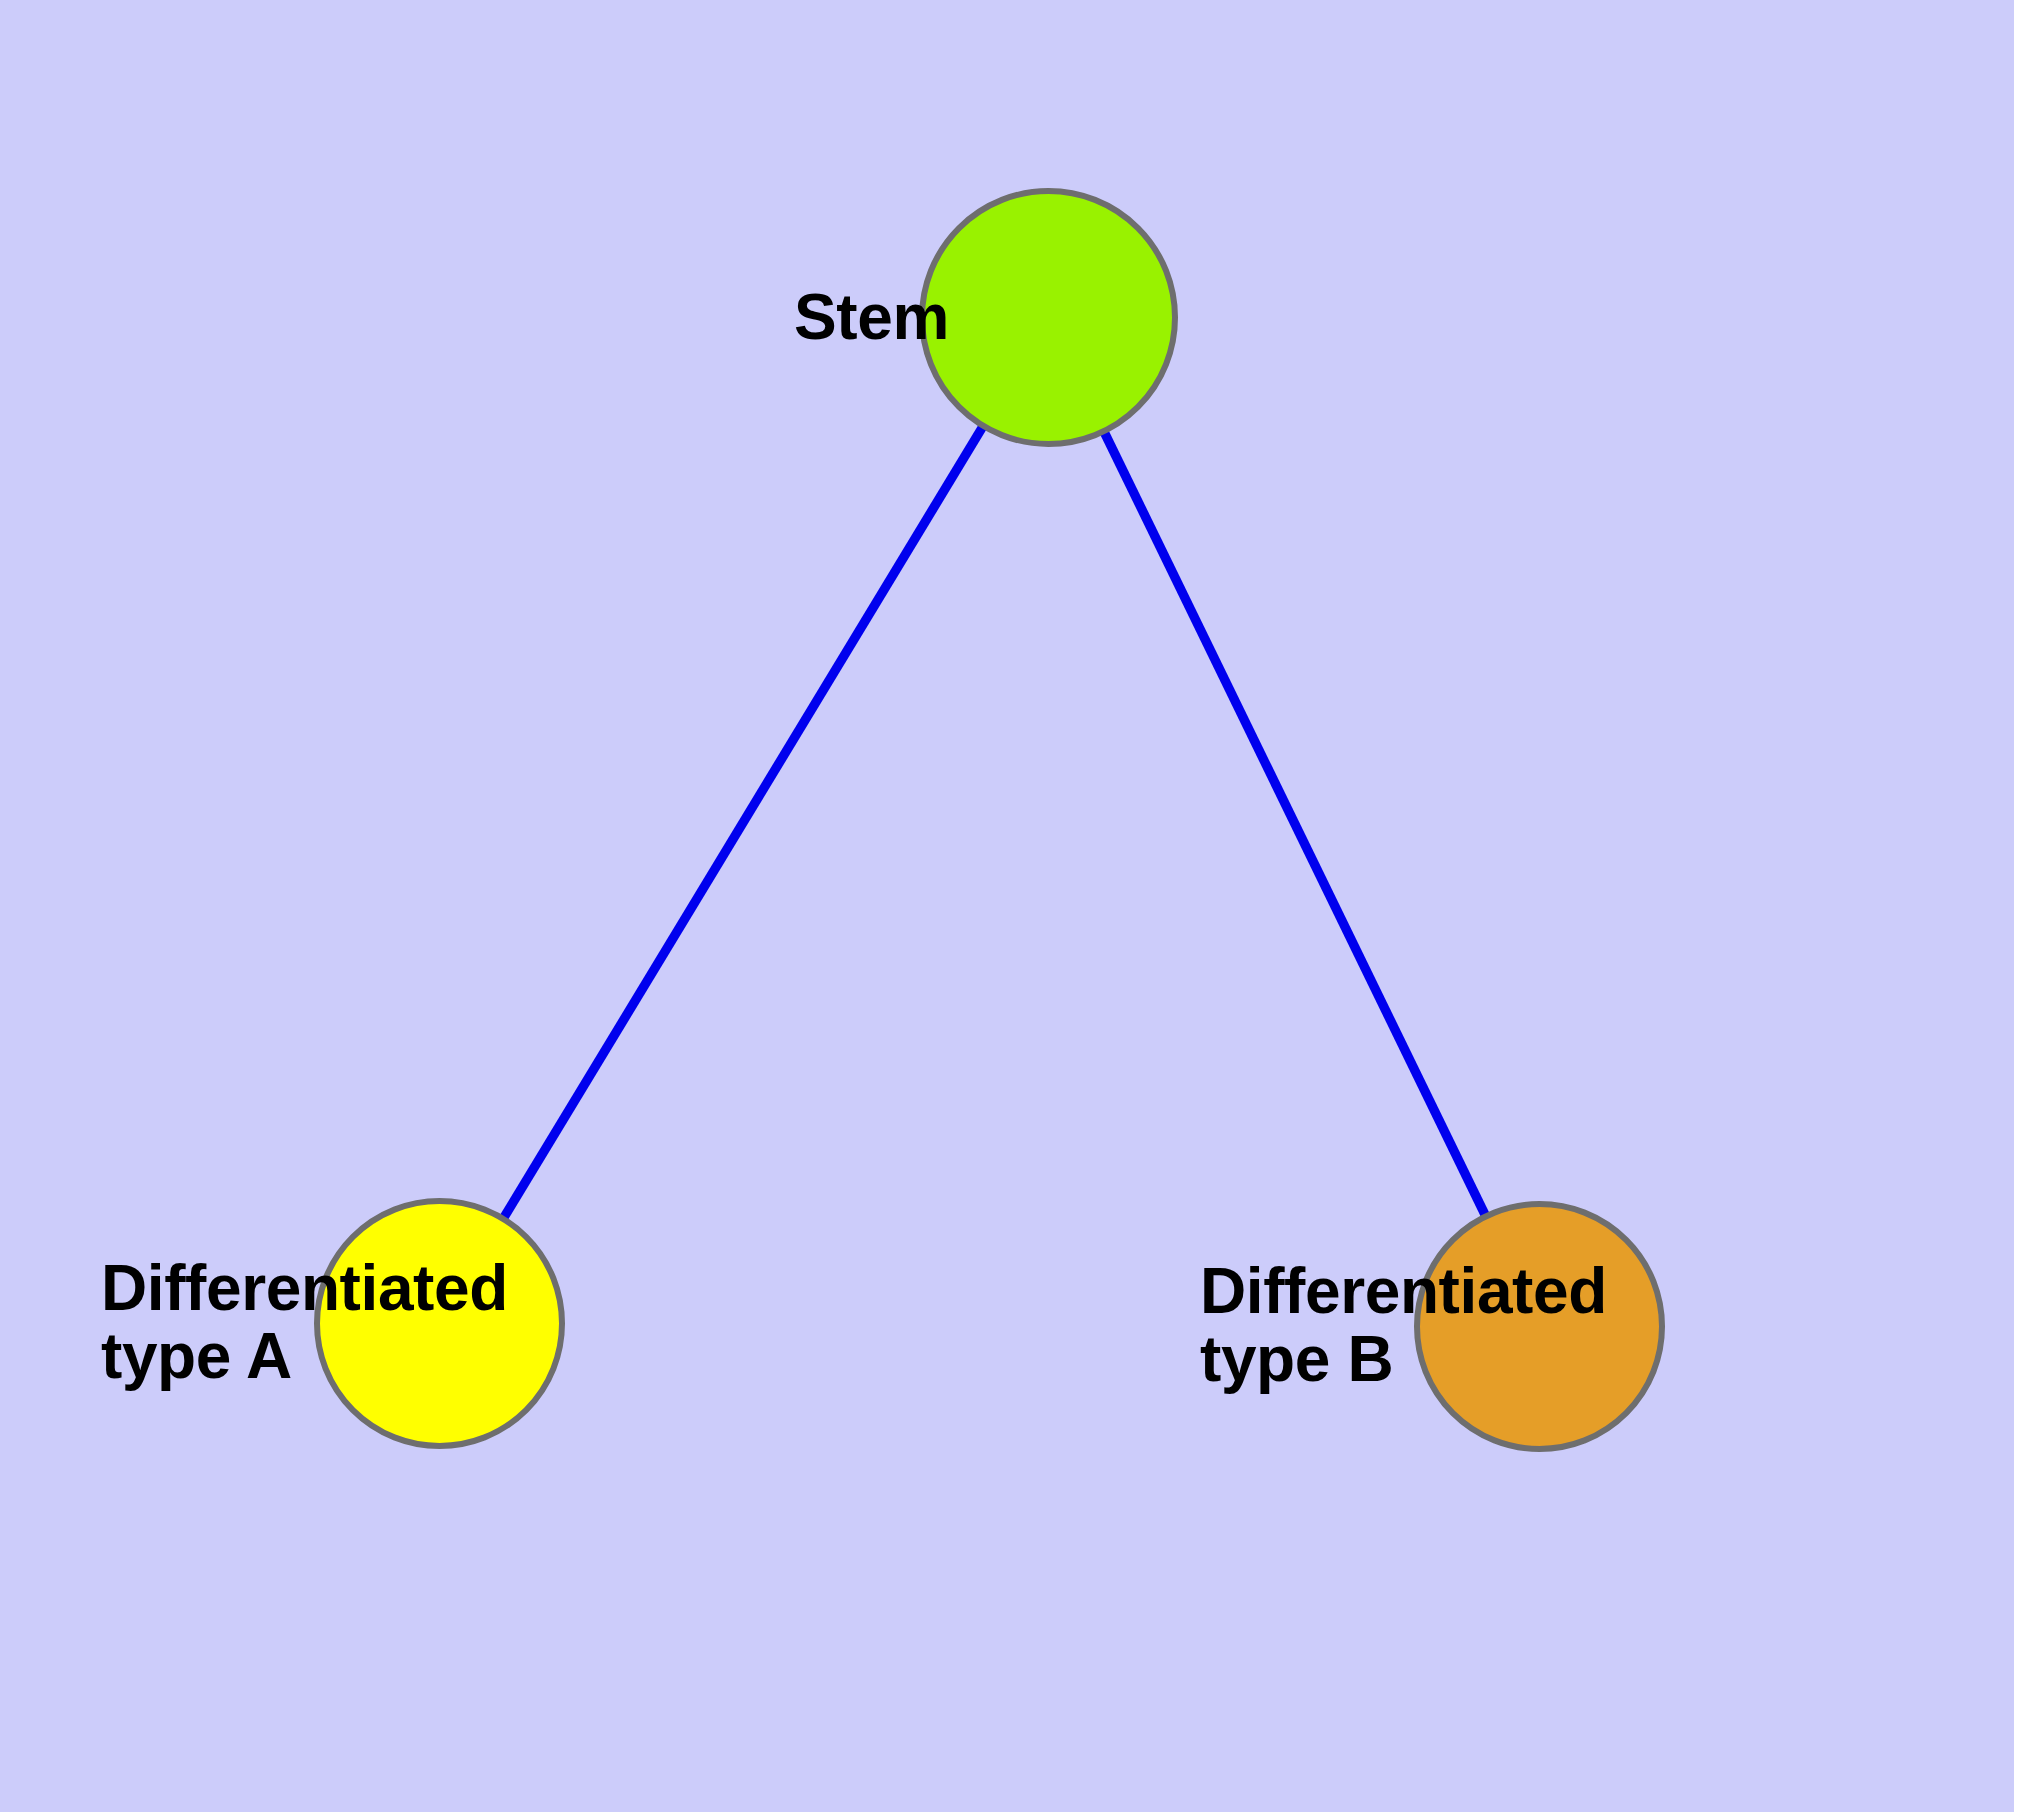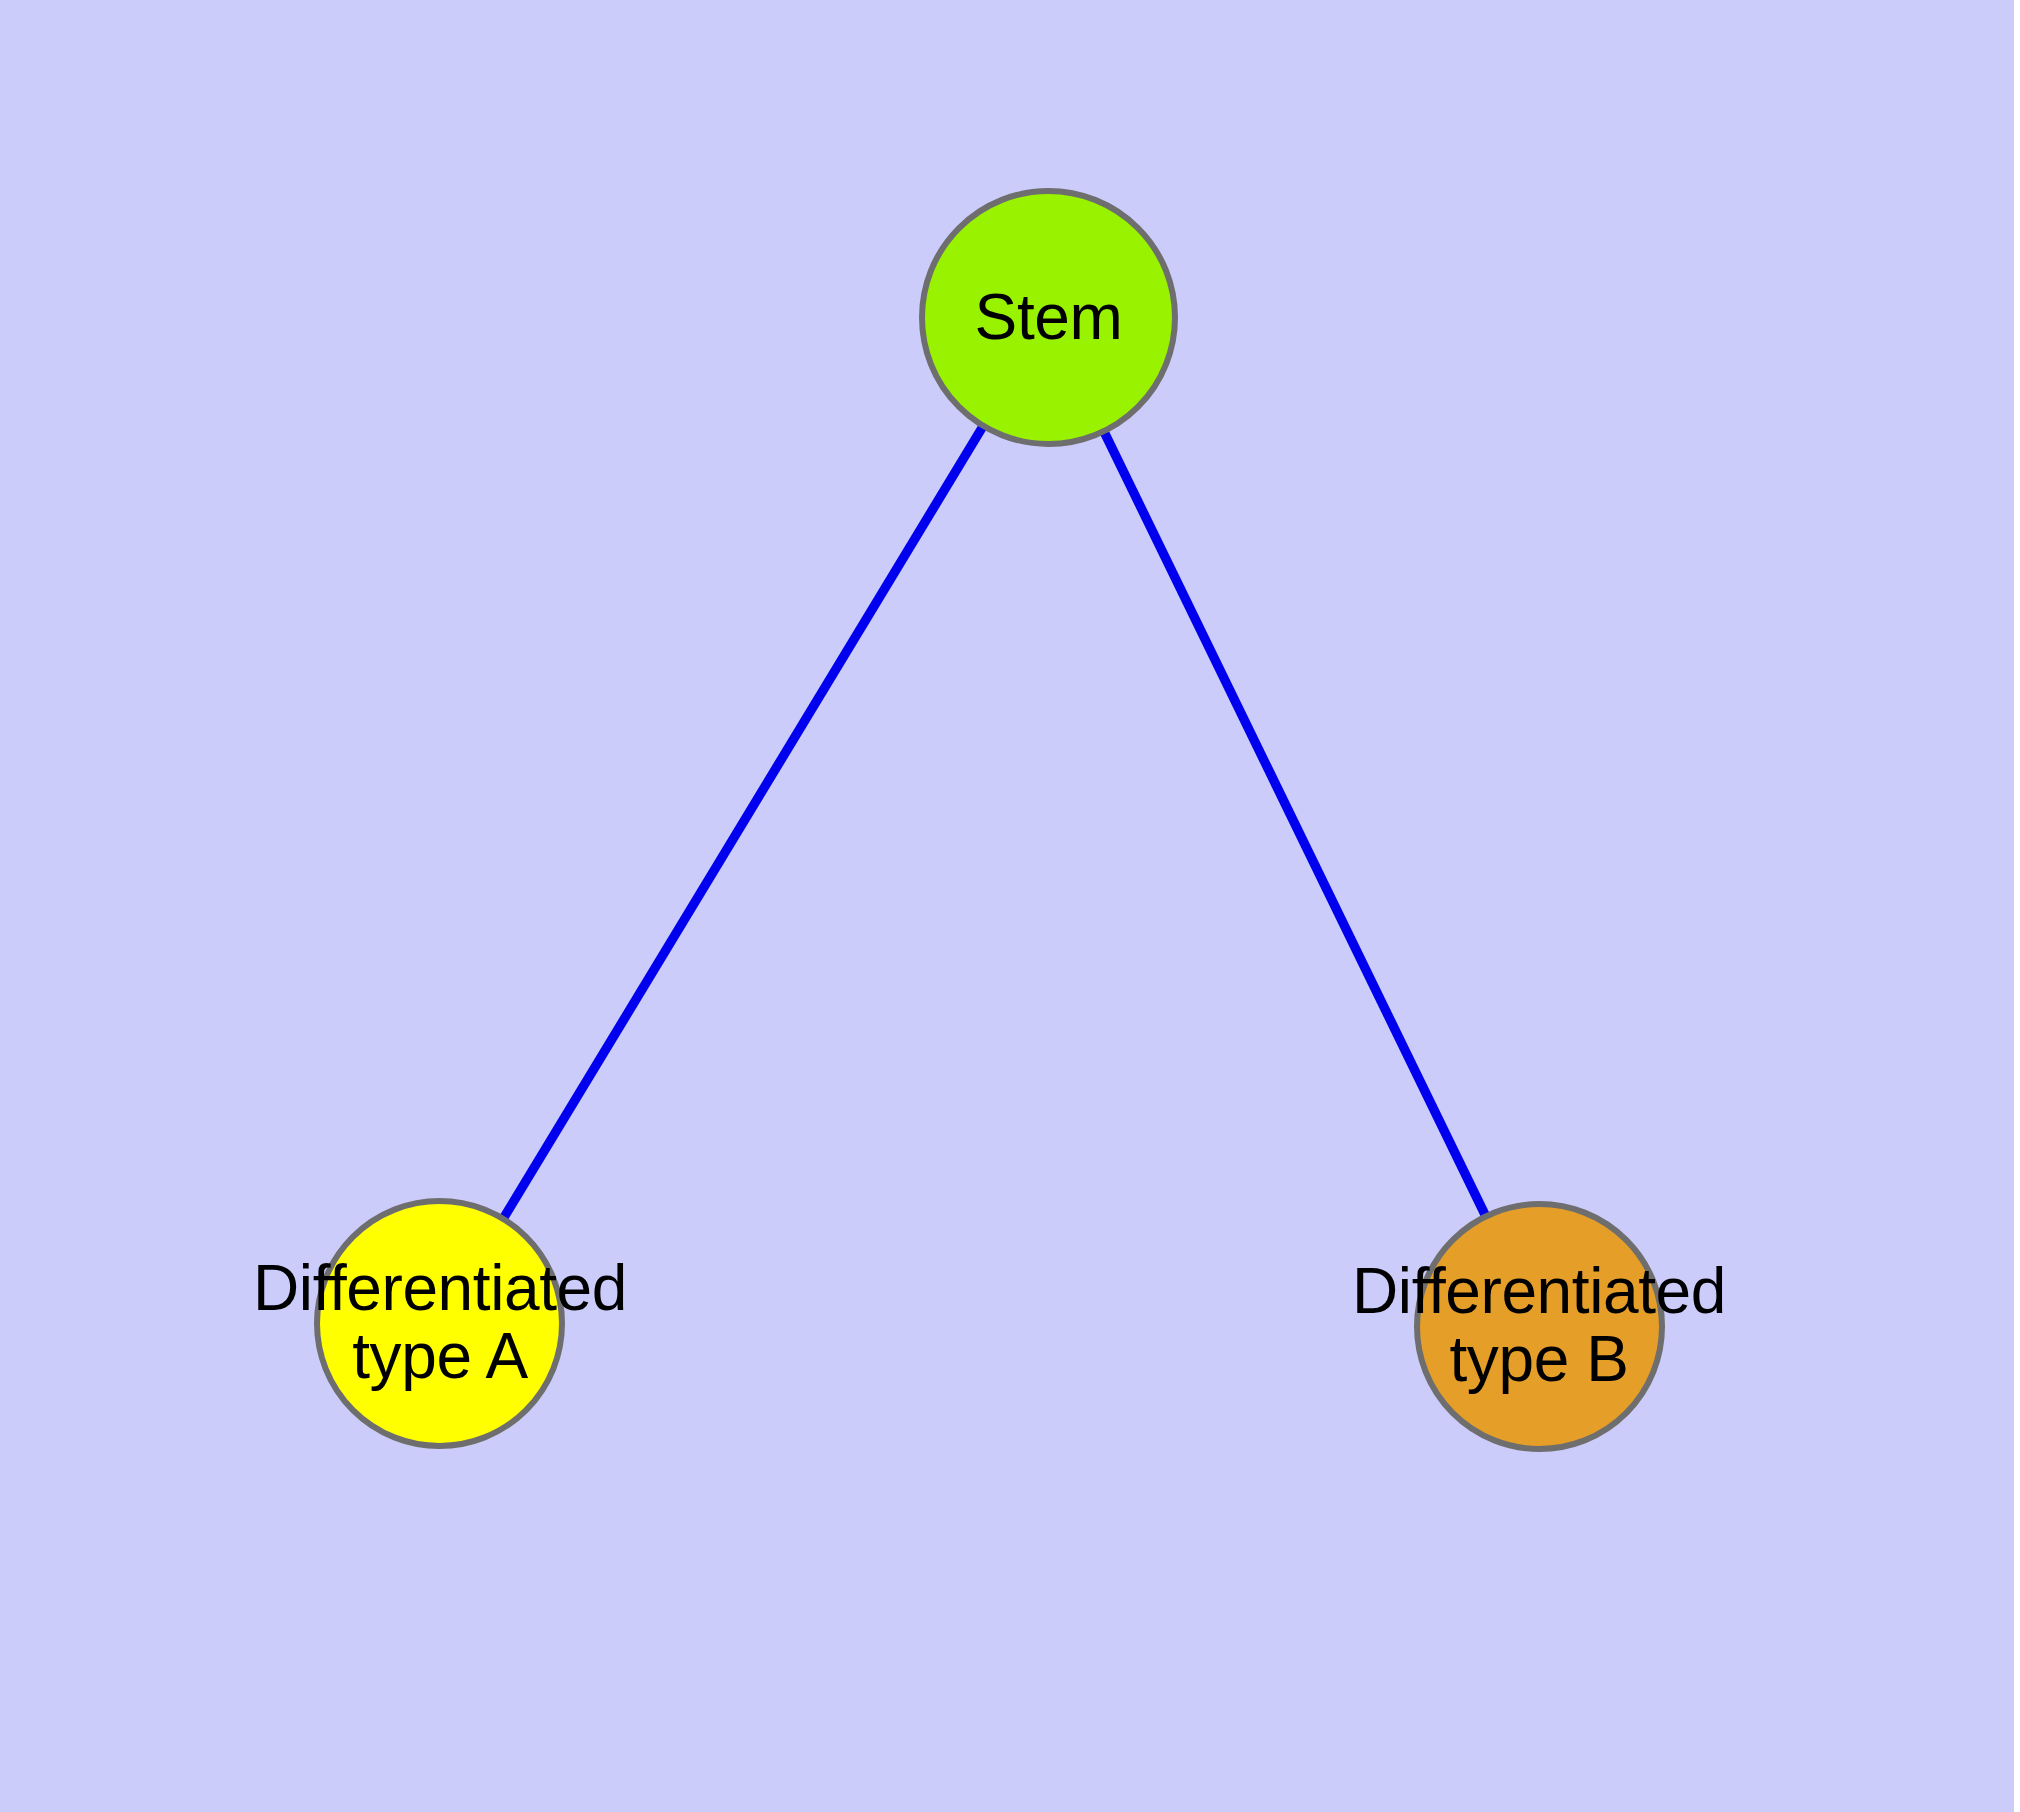--- a/index.html
+++ b/index.html
@@ -42,23 +42,22 @@
 
   .graph-node {
     position: absolute;
     border-radius: 50%;
     box-sizing: border-box;
     border: 6px solid #6e6e6e;
   }
 
   .node-label {
     position: absolute;
-    text-align: center;
     color: #000000;
-    font-weight: normal;
+    font-weight: bold;
     line-height: 1.06;
     white-space: pre;
     letter-spacing: -0.4px;
     pointer-events: none;
     -webkit-font-smoothing: antialiased;
   }
 
   
   #node-stem {
     left: 919px;

